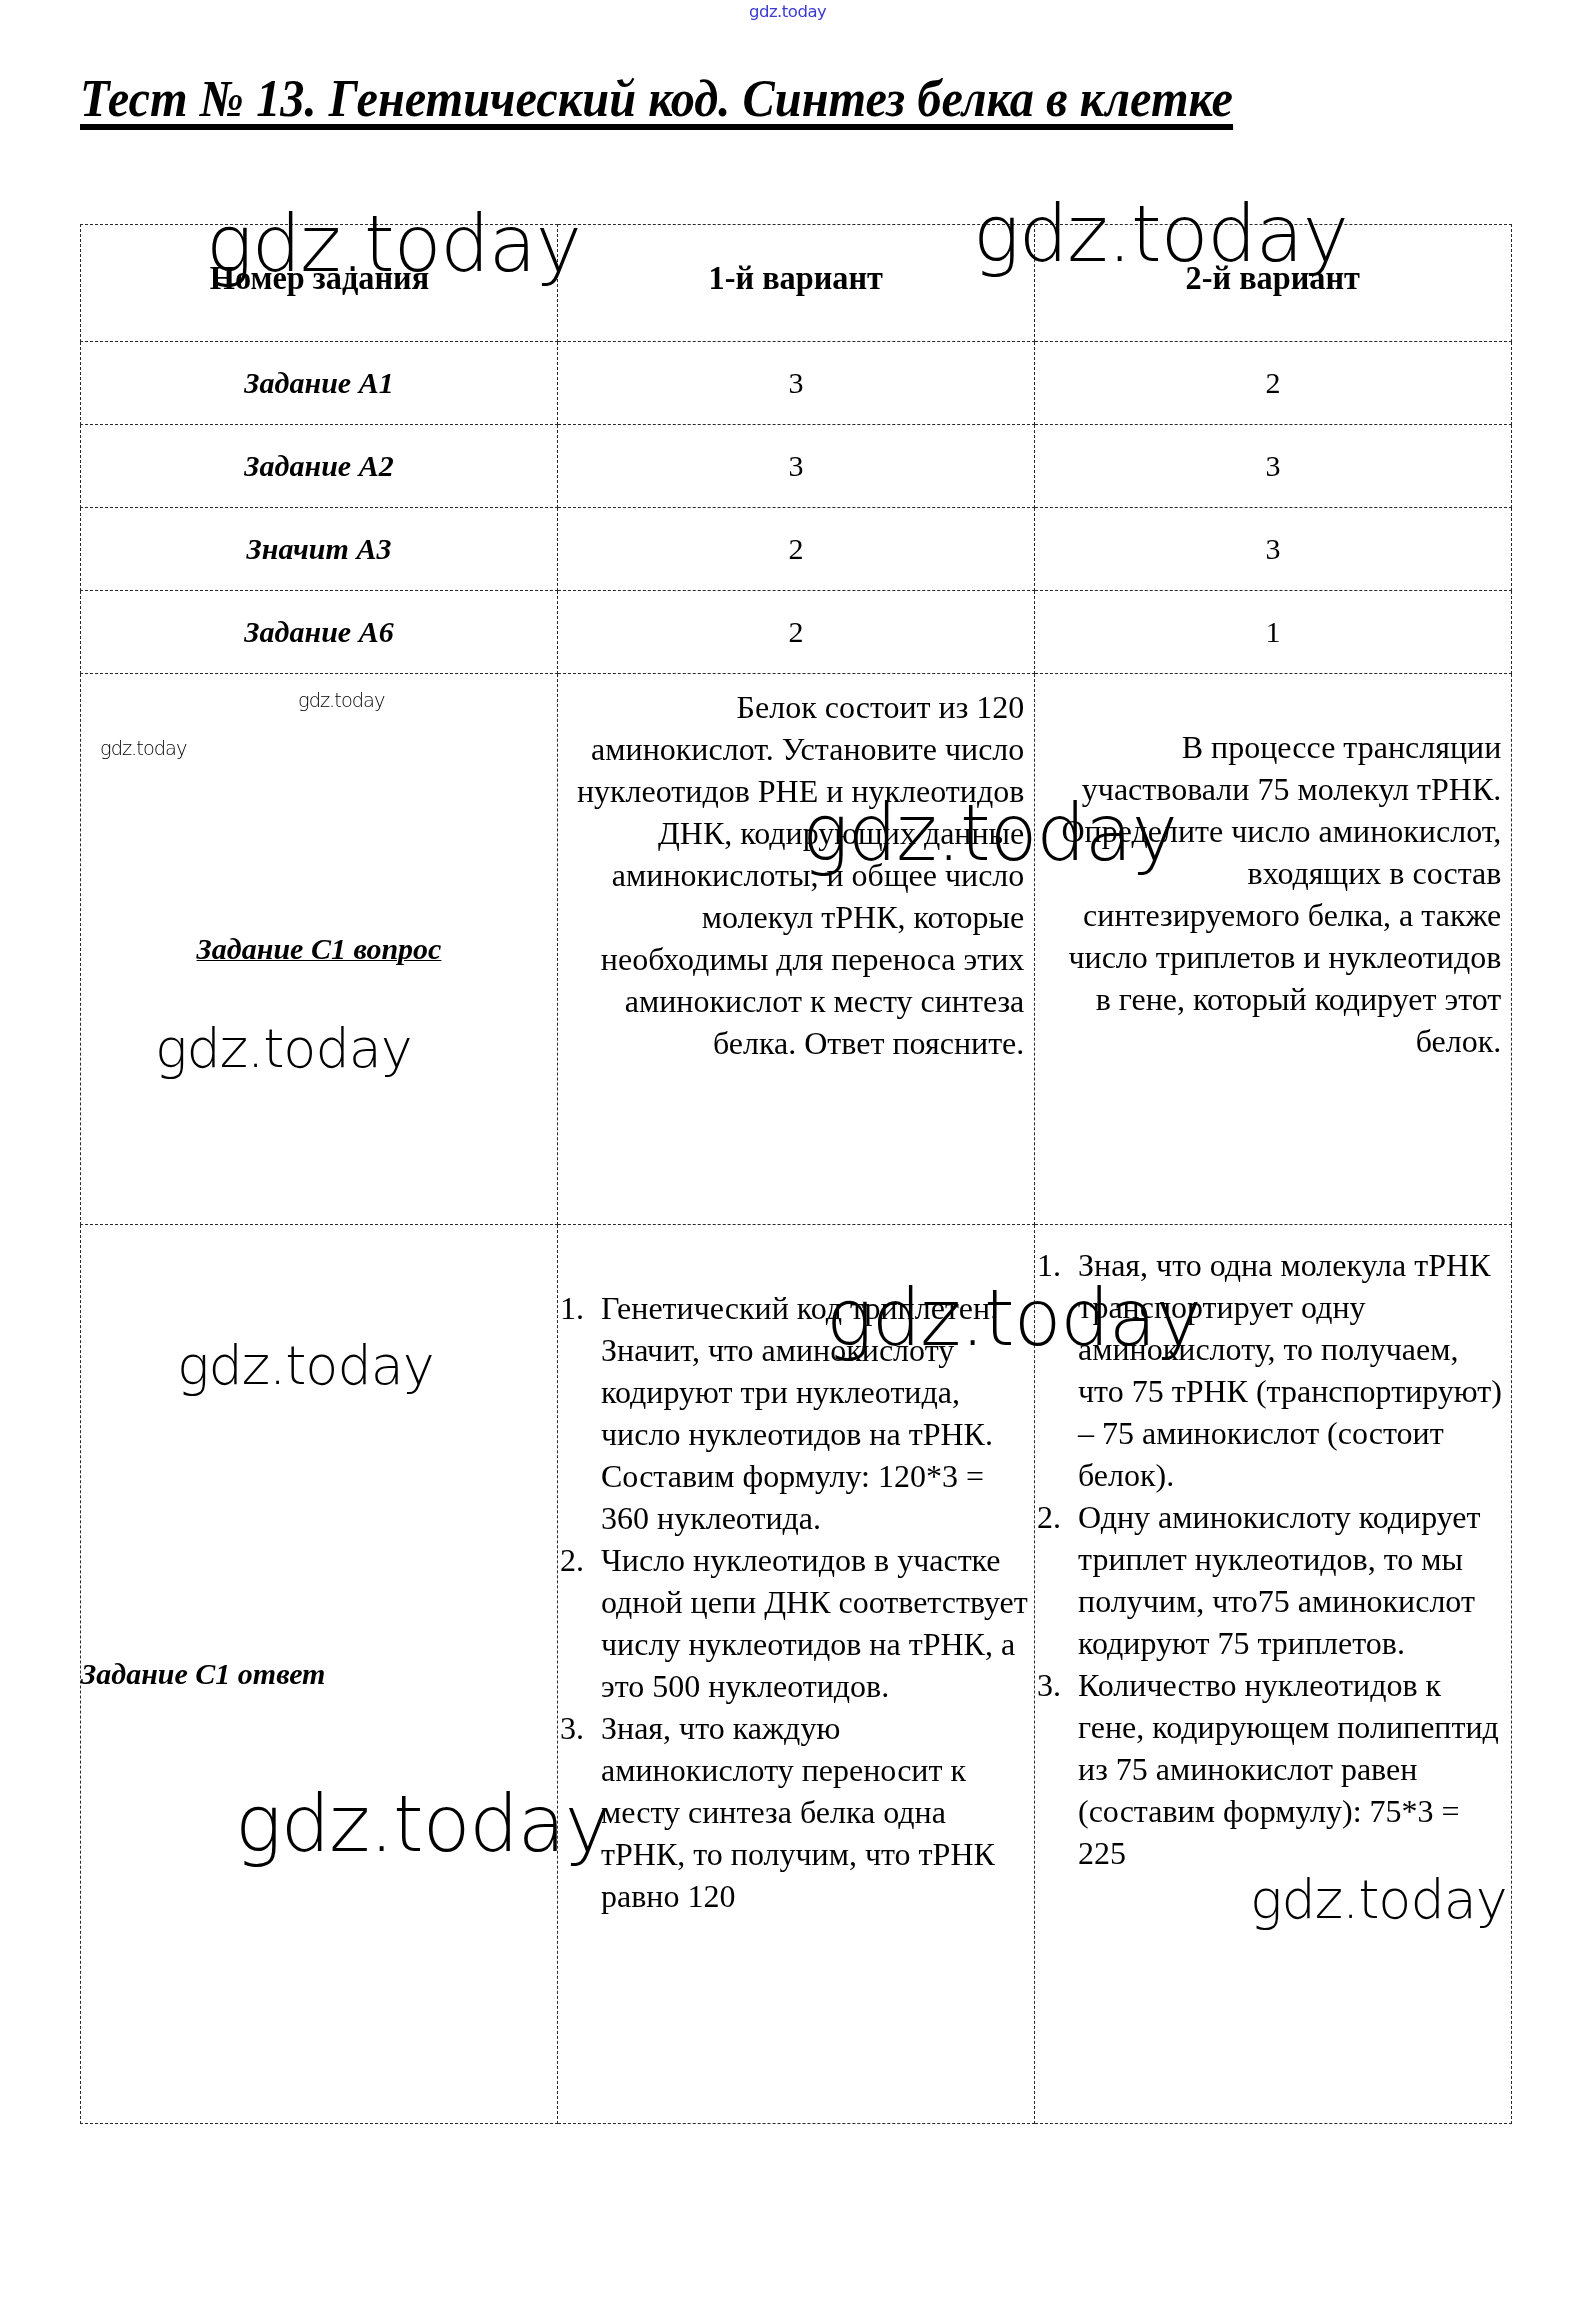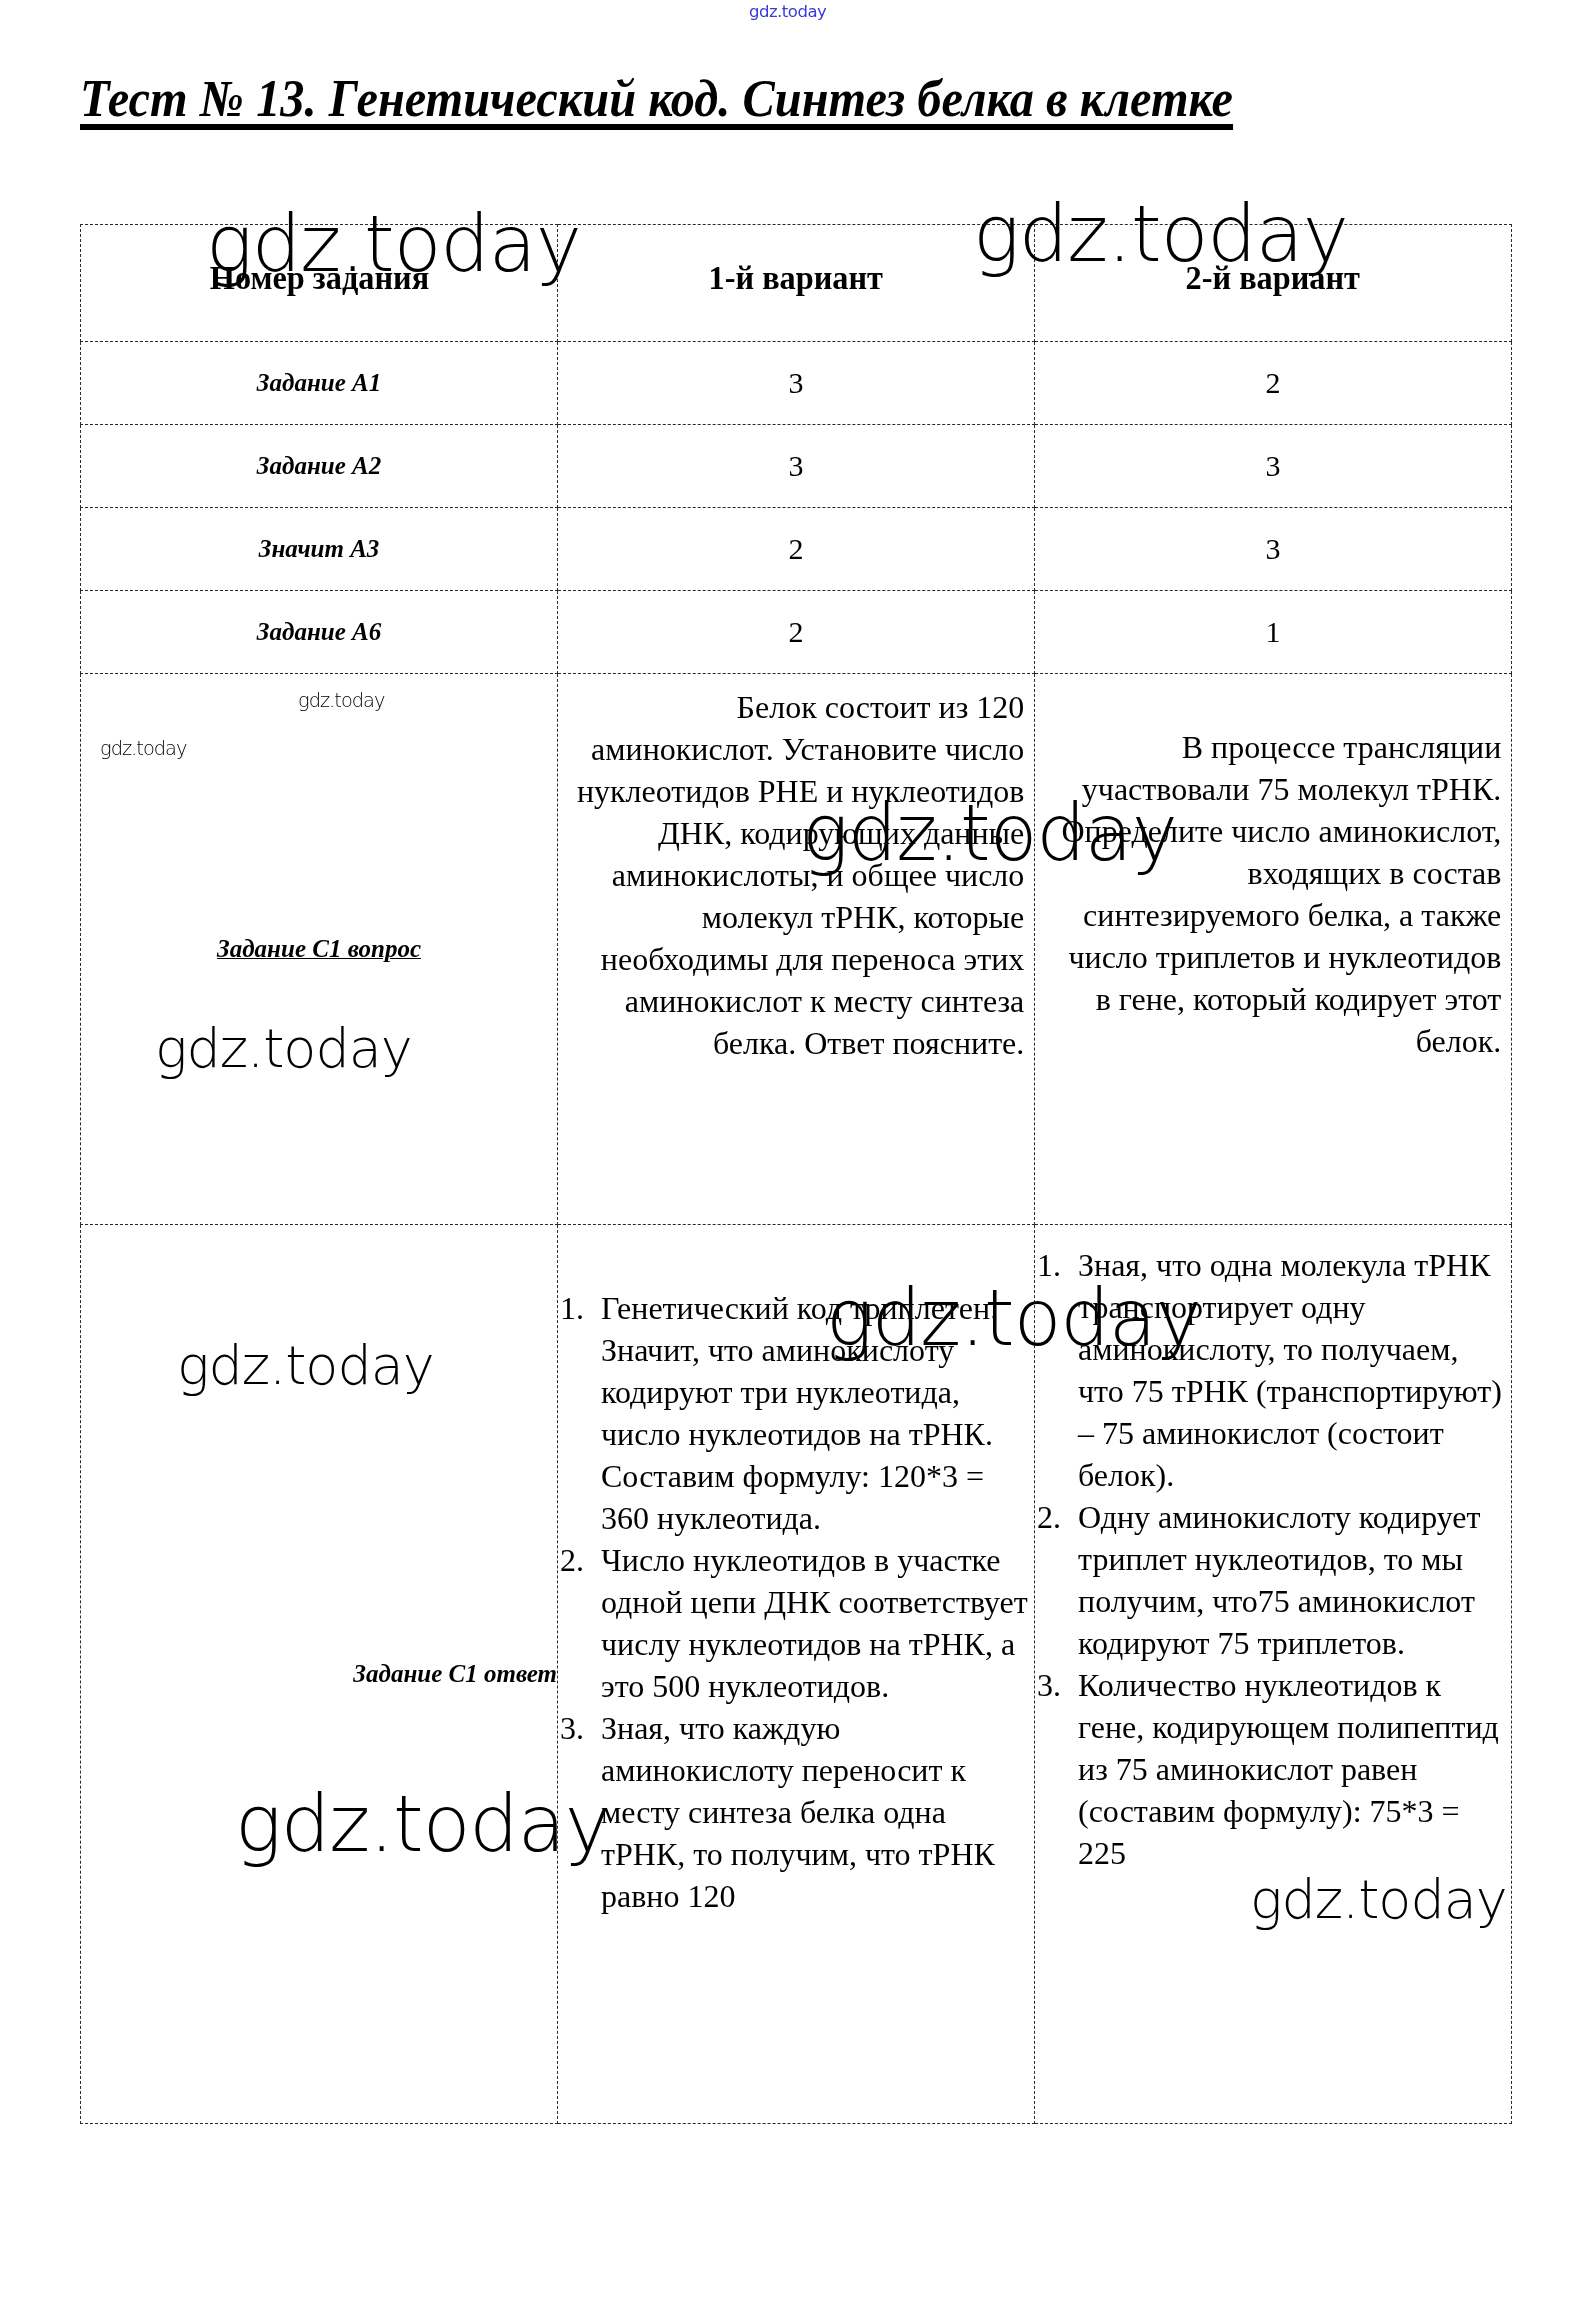--- a/index.html
+++ b/index.html
@@ -5,27 +5,27 @@
   html, body { margin:0; padding:0; background:#ffffff; }
   body { width:1588px; height:2317px; position:relative; overflow:hidden; font-family:"Liberation Serif", "DejaVu Serif", serif; color:#000; }
   .wm-top { position:absolute; left:749px; top:1.9px; font-family:"DejaVu Sans", sans-serif; font-size:16.5px; color:#3a3ad6; letter-spacing:-0.5px; }
   .title { position:absolute; left:80px; top:68px; font-family:"Liberation Serif", serif; font-weight:bold; font-style:italic; font-size:52px; line-height:62px; text-decoration:underline; text-decoration-thickness:5.8px; text-underline-offset:7.8px; white-space:nowrap; transform:scaleX(0.93); transform-origin:left top; }
   table.grid { position:absolute; left:80px; top:224px; width:1432px; border-collapse:collapse; table-layout:fixed; }
   table.grid td { border:1.9px dashed #2a2a2a; padding:0; vertical-align:middle; }
   col.c1 { width:477px; } col.c2 { width:477px; } col.c3 { width:477px; }
   .hdr td { height:116px; text-align:center; }
   .hdr .lbl { font-weight:bold; font-size:34px; display:inline-block; transform:scaleX(0.95); margin-top:-9.7px; }
   .arow td { height:82px; text-align:center; }
-  .task { font-weight:bold; font-style:italic; font-size:25px; }
+  .task { font-weight:bold; font-style:italic; font-size:30px; }
   .val { font-size:30px; }
   .qrow td { height:498px; }
   .qrow td.lab { text-align:center;text-decoration:underline; }
   .qtext { font-size:32px; line-height:42px; padding:0 9.7px 0 15.5px;text-align:right; }
   .arow2 td { height:836px; }
-  .arow2 td.lab { text-align:right;margin-left:40px; }
+  .arow2 td.lab { text-align:left;margin-left:40px; }
   .alist { font-size:32px; line-height:42px; margin:0; padding:0 5.8px 0 0; list-style:none; }
   .alist li { position:relative; padding-left:43px; }
   .alist li .num { position:absolute; left:1.9px; top:0; }
   .wm { position:absolute; font-family:"DejaVu Sans", sans-serif; font-weight:200; color:#000; letter-spacing:-1px; white-space:nowrap; pointer-events:none; }
   .wm.big { font-size:78px; }
   .wm.med { font-size:54px; }
   .wm.small { font-size:19.4px; }
 </style>
 </head>
 <body>

